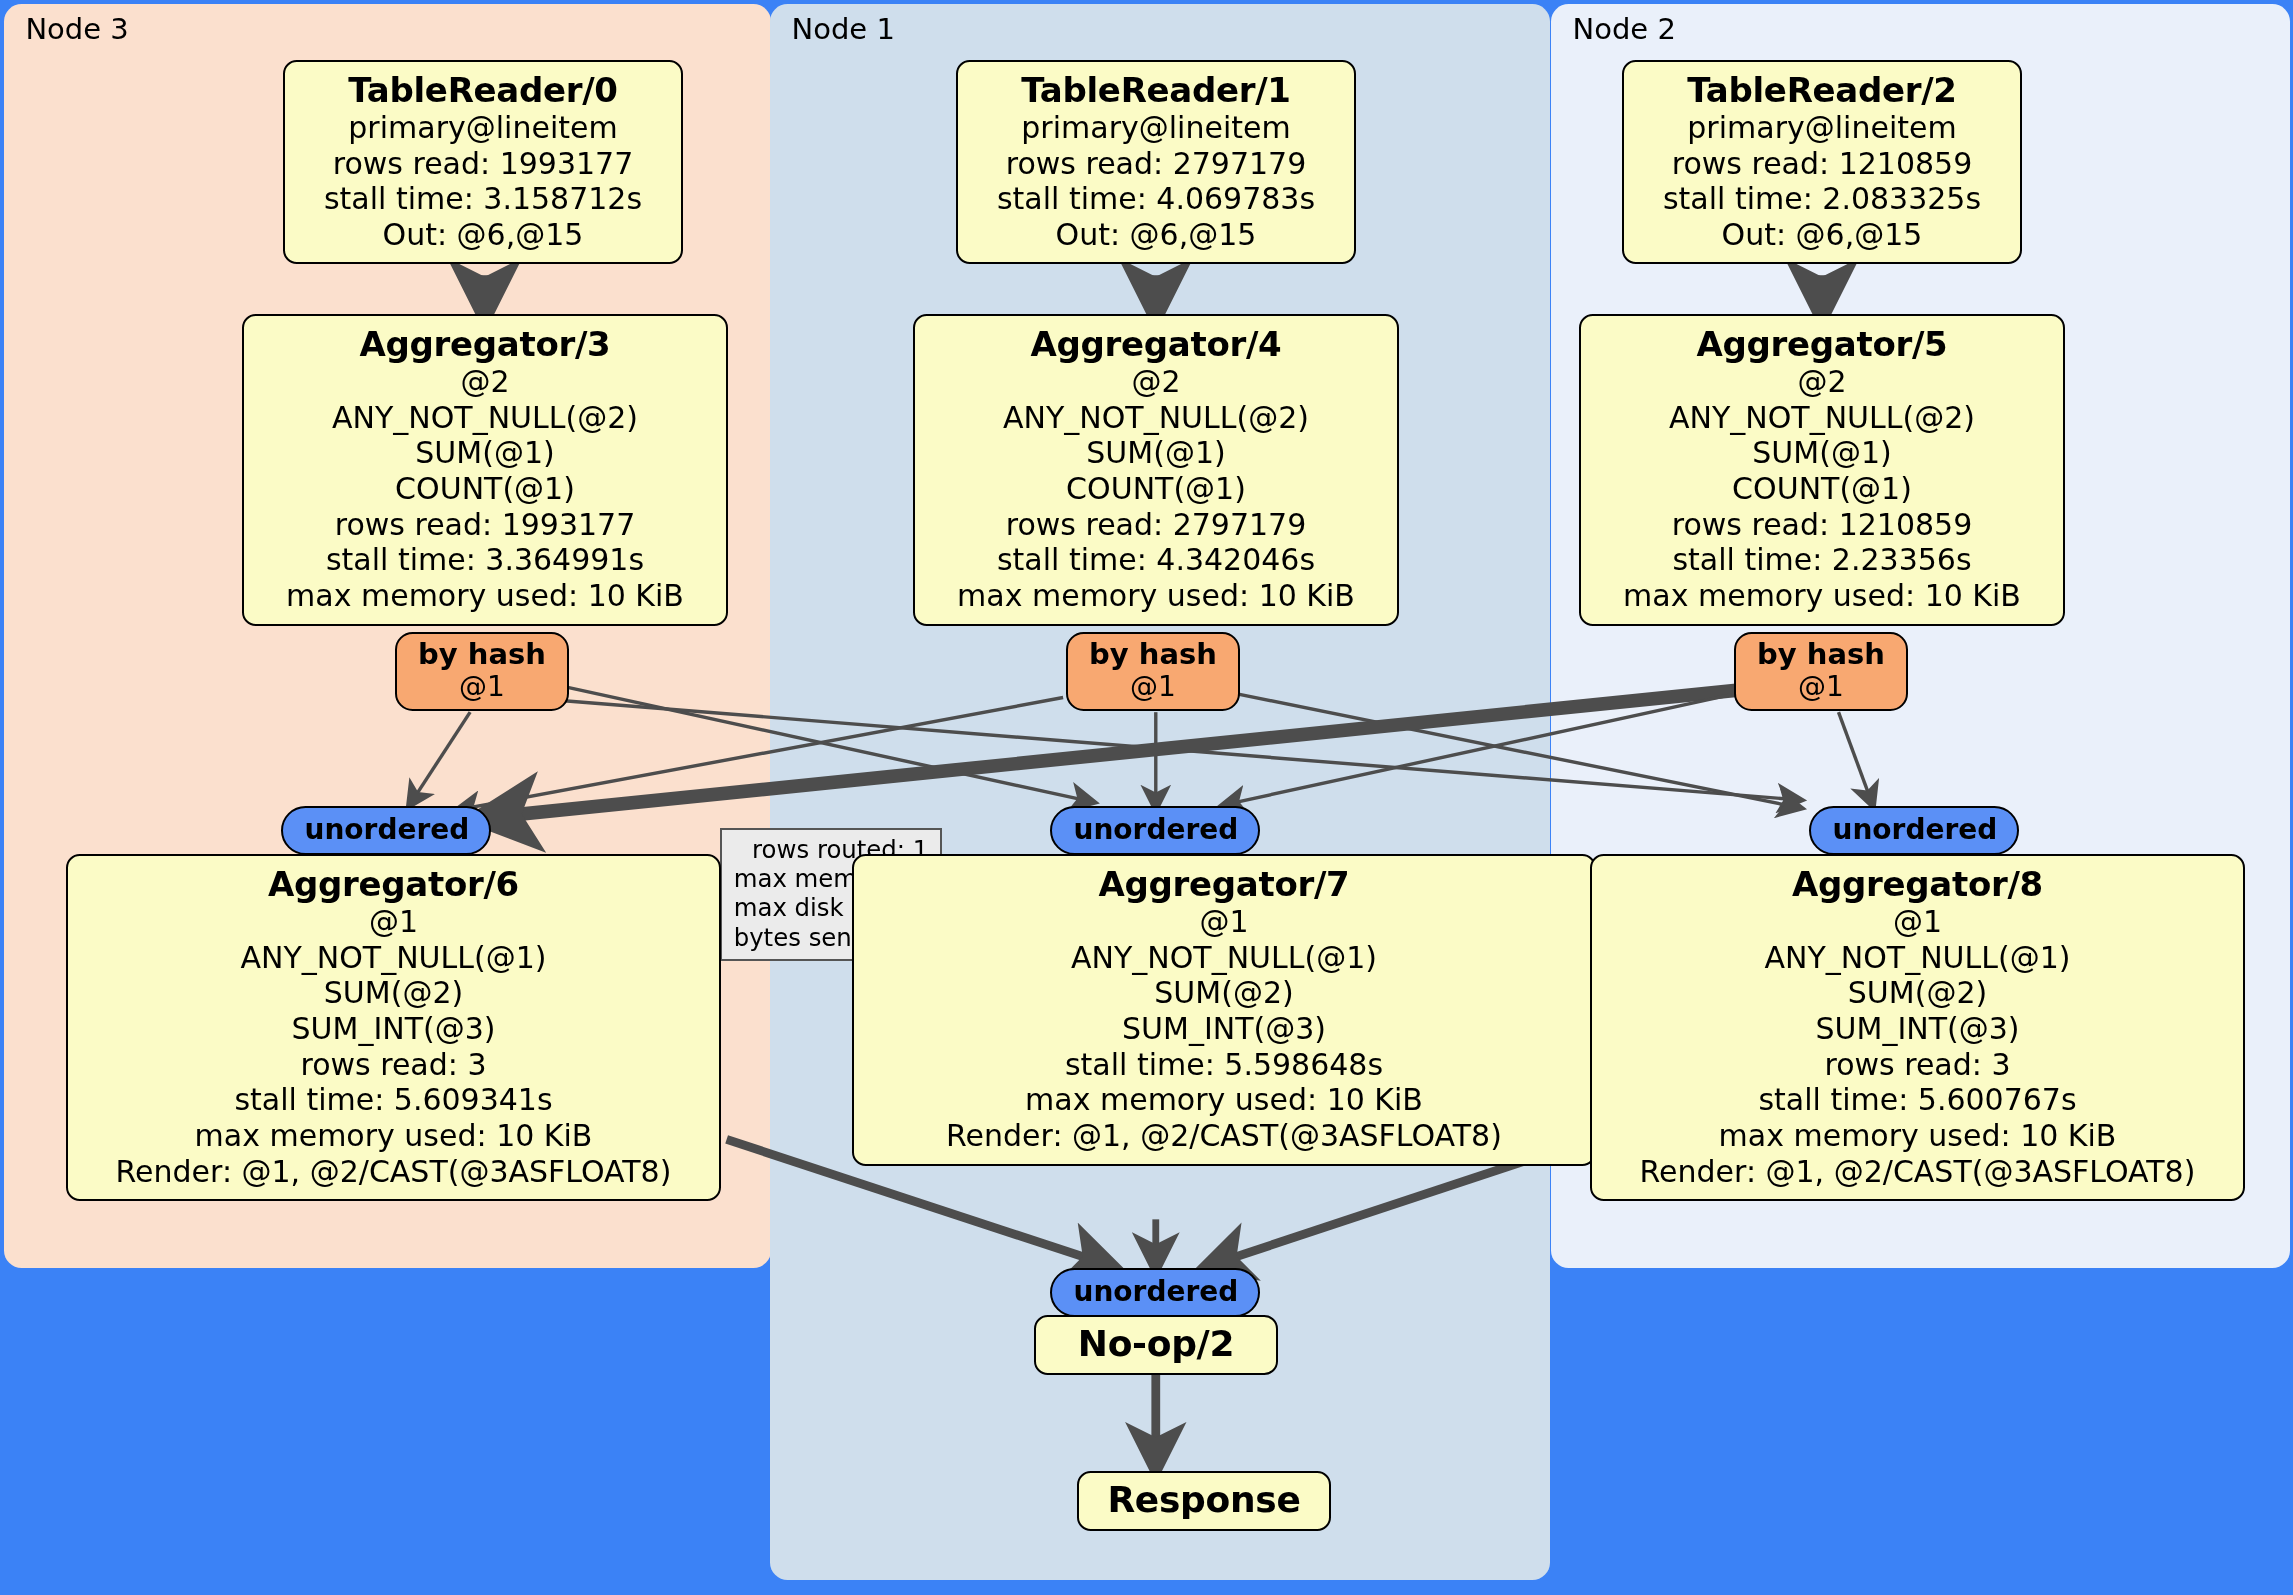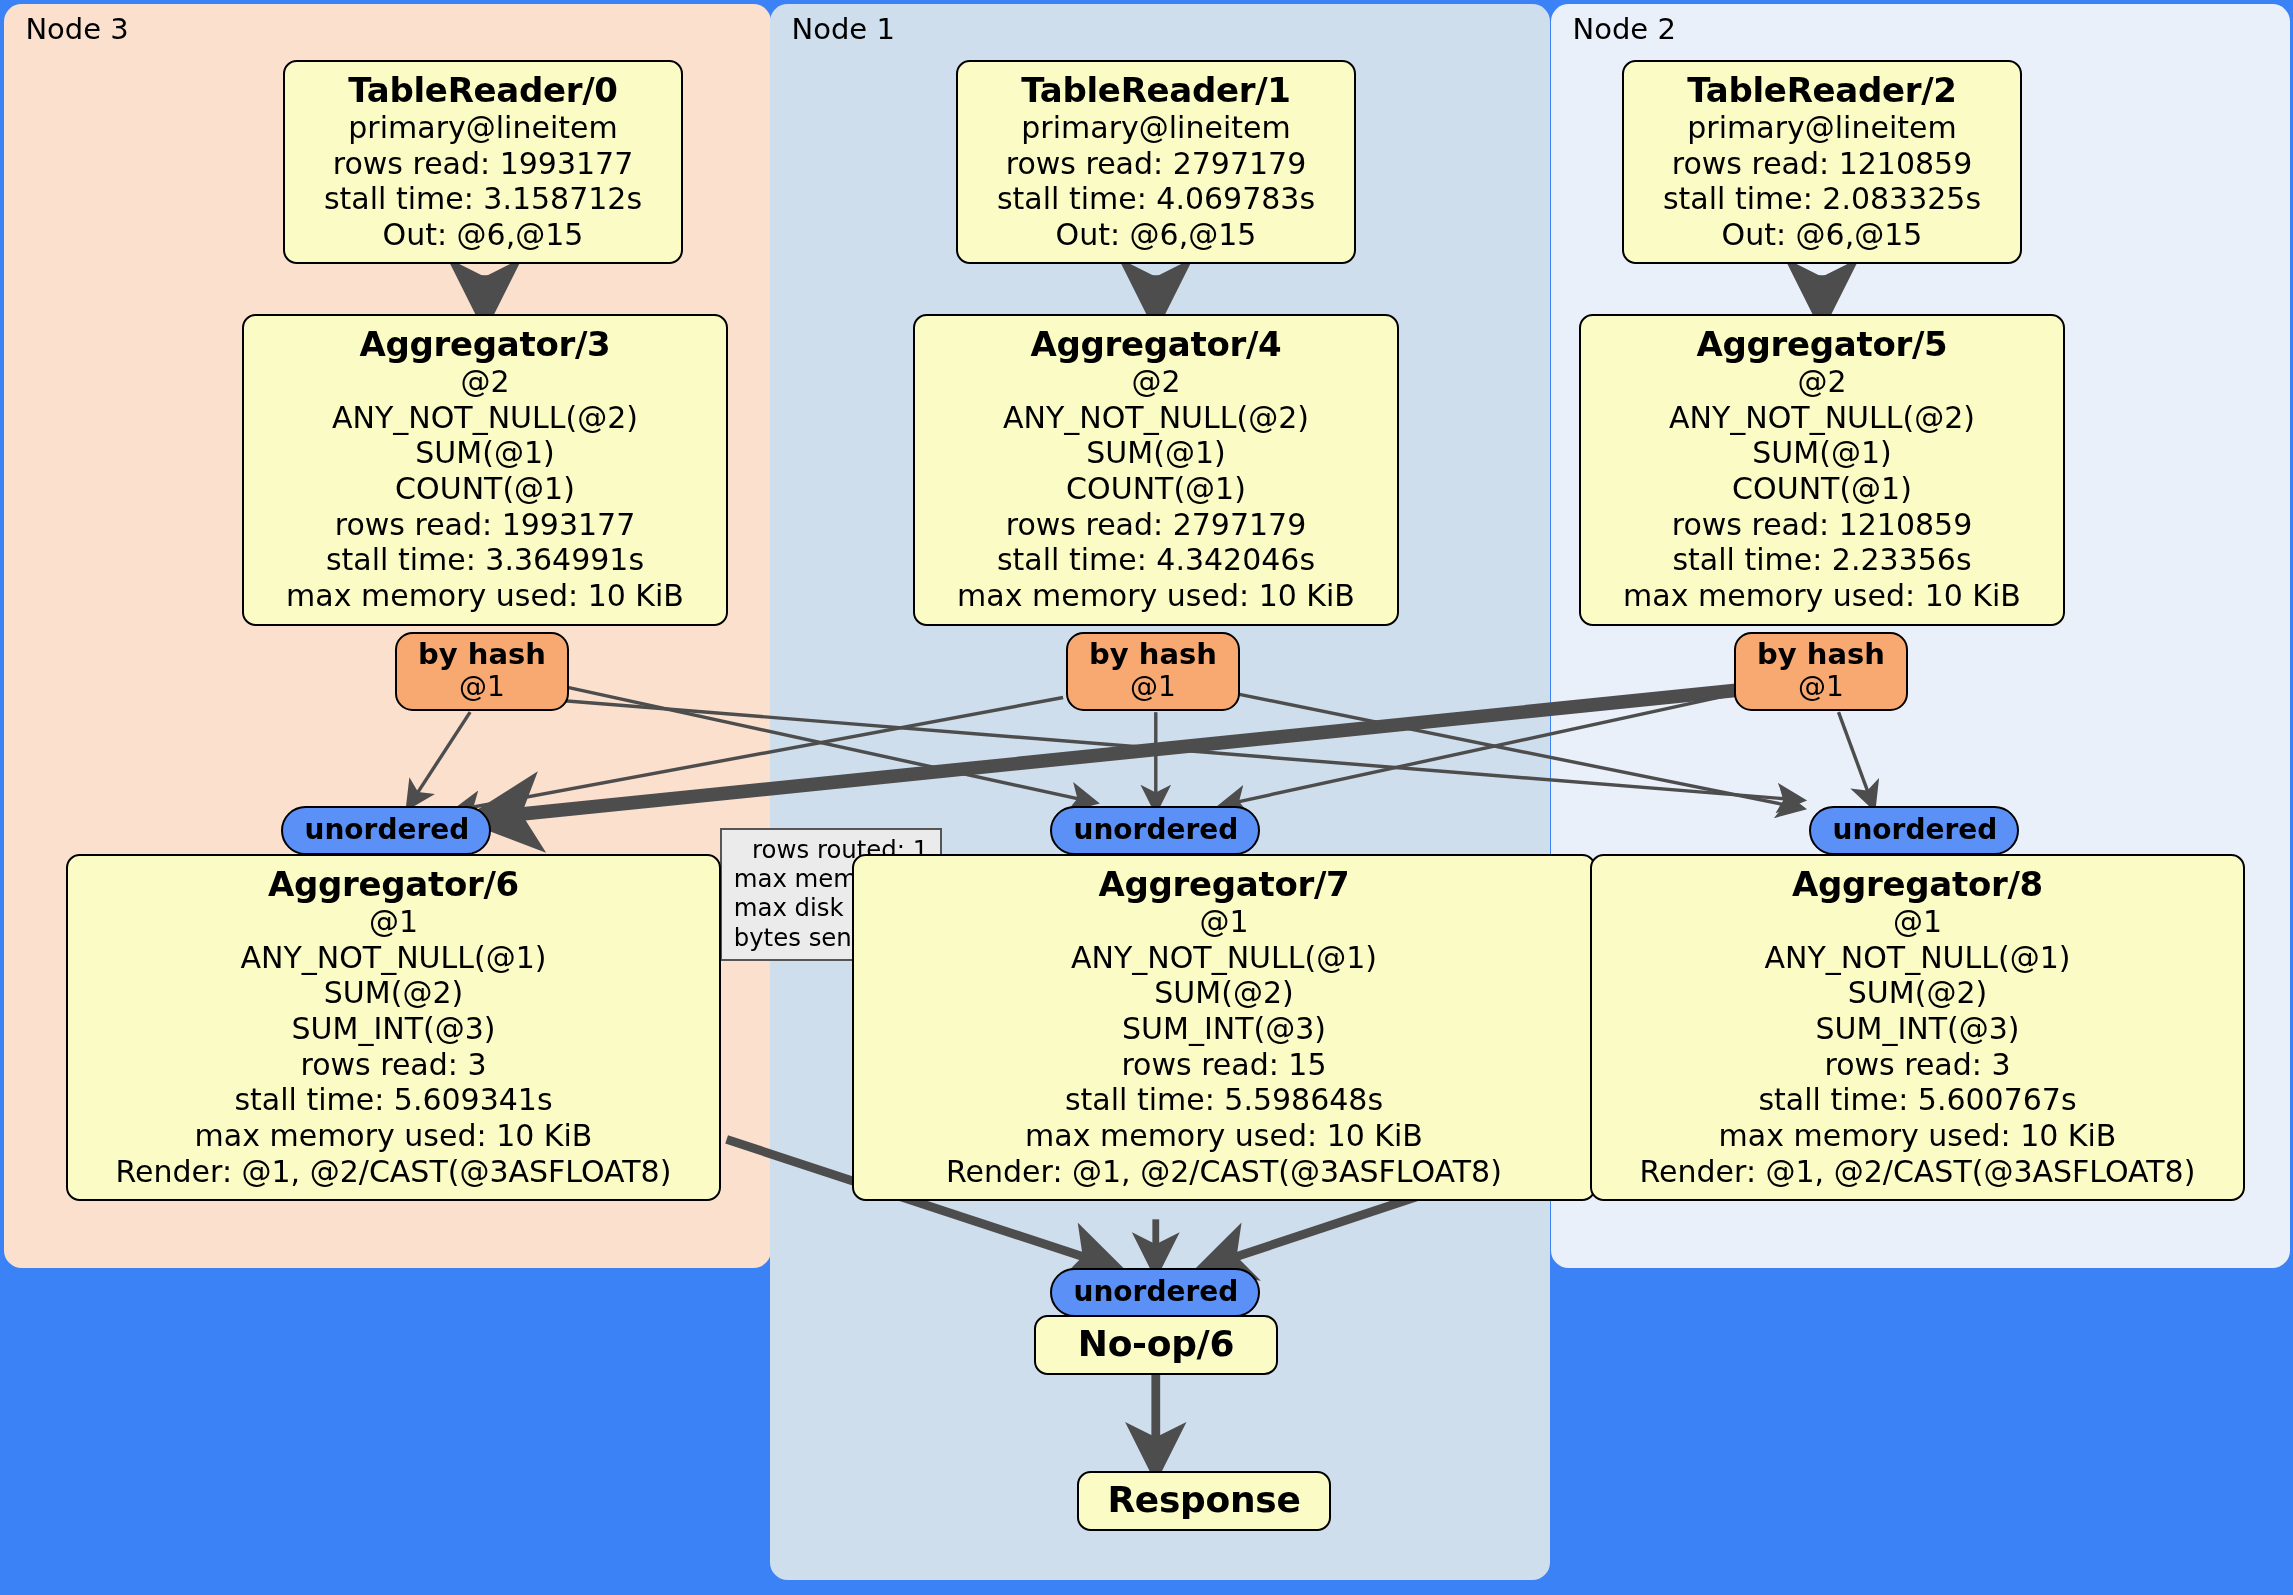--- a/index.html
+++ b/index.html
@@ -268,42 +268,41 @@
     <div class="line">max memory used: 10 KiB</div>
     <div class="line">Render: @1, @2/CAST(@3ASFLOAT8)</div>
   </div>
 
   <div class="opbox" id="agg-7" style="left:828px; top:854px; width:744px;margin-left:24px;">
     <div class="title">Aggregator/7</div>
     <div class="line">@1</div>
     <div class="line">ANY_NOT_NULL(@1)</div>
     <div class="line">SUM(@2)</div>
     <div class="line">SUM_INT(@3)</div>
-    <div class="line">rows read: 15</div>
     <div class="line">stall time: 5.598648s</div>
     <div class="line">max memory used: 10 KiB</div>
     <div class="line">Render: @1, @2/CAST(@3ASFLOAT8)</div>
   </div>
 
   <div class="opbox" id="agg-8" style="left:1590px; top:854px; width:655px;">
     <div class="title">Aggregator/8</div>
     <div class="line">@1</div>
     <div class="line">ANY_NOT_NULL(@1)</div>
     <div class="line">SUM(@2)</div>
     <div class="line">SUM_INT(@3)</div>
     <div class="line">rows read: 3</div>
     <div class="line">stall time: 5.600767s</div>
     <div class="line">max memory used: 10 KiB</div>
     <div class="line">Render: @1, @2/CAST(@3ASFLOAT8)</div>
   </div>
 
   <div class="badge unordered" id="stream-3" style="left:1050px; top:1268px; width:210px;">unordered</div>
 
   <div class="opbox compact" id="noop-9" style="left:1034px; top:1315px; width:244px;">
-    <div class="title">No-op/6</div>
+    <div class="title">No-op/2</div>
   </div>
 
   <div class="opbox compact" id="response" style="left:1029px; top:1471px; width:254px;margin-left:48px;">
     <div class="title">Response</div>
   </div>
 
 </div>
 
 
 </body></html>

